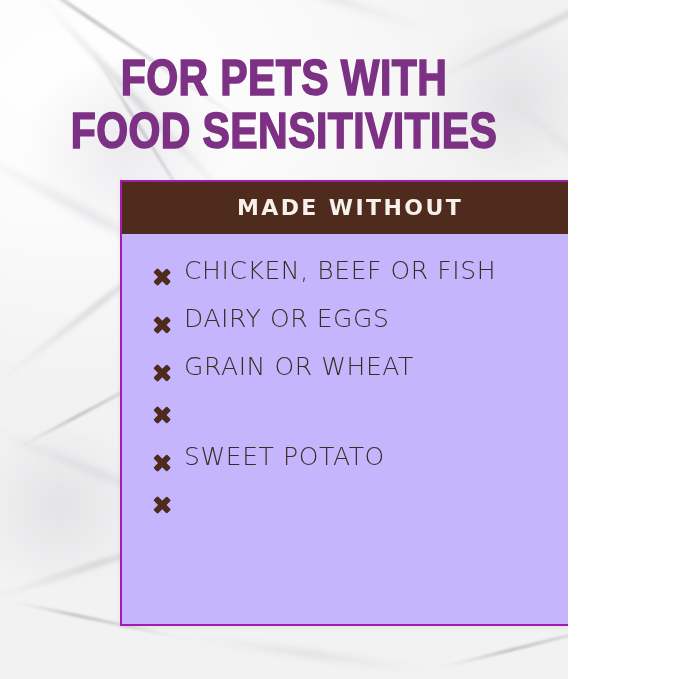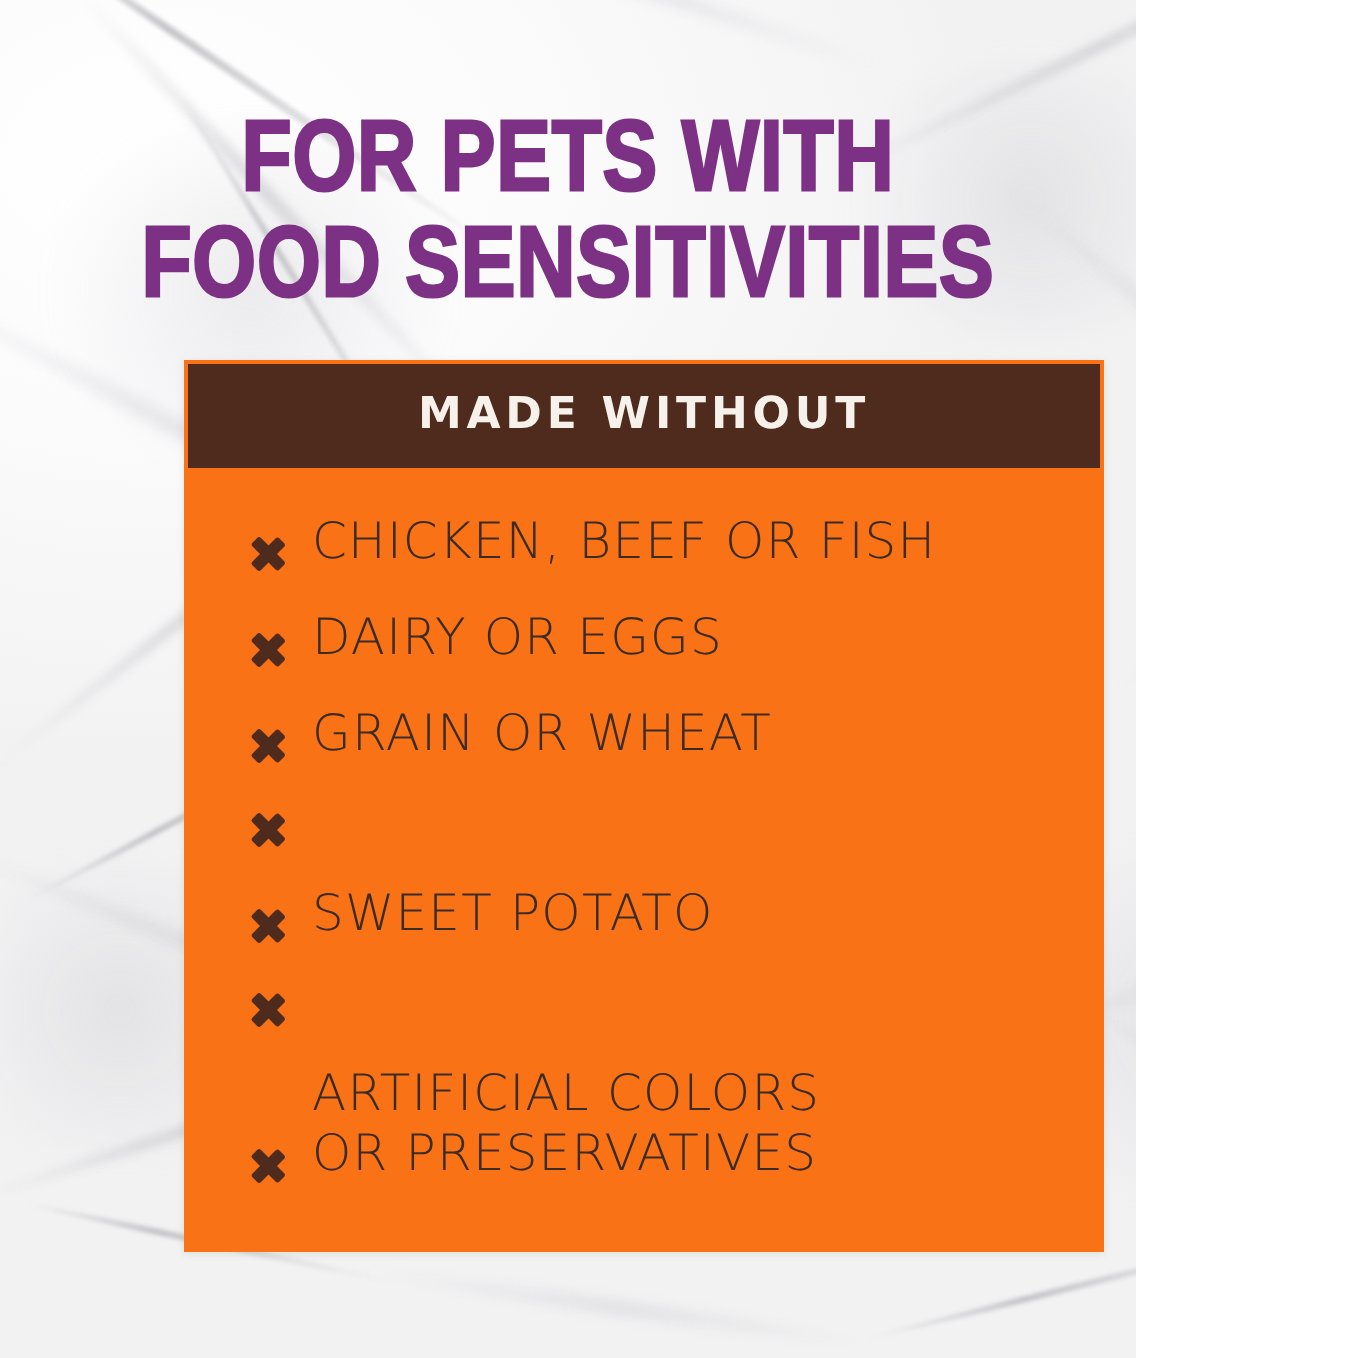--- a/index.html
+++ b/index.html
@@ -66,27 +66,27 @@
     letter-spacing: 0.5px;
     transform: scaleX(0.82);
     transform-origin: center top;
     -webkit-text-stroke: 1.6px #7d3184;
   }
   .headline .line { display: block; white-space: nowrap; }
 
   
   .card {
     position: absolute;
-    left: 92px;
+    left: 120px;
     top: 180px;
     width: 460px;
     height: 446px;
     box-sizing: border-box;
-    border: 2px solid #f97316;
-    background: #f97316;
+    border: 2px solid #a21caf;
+    background: #c4b5fd;
     box-shadow: 0 1px 4px rgba(90,70,60,0.10);
   }
   .card-header {
     height: 52px;
     background: #4e2b1d;
     display: flex;
     align-items: center;
     justify-content: center;
   }
   .card-header-title {
@@ -202,22 +202,17 @@
         <li class="ingredient-item">
           <span class="x-icon"></span>
         </li>
         <li class="ingredient-item">
           <span class="x-icon"></span>
           <span class="ingredient-label">SWEET POTATO</span>
         </li>
         <li class="ingredient-item">
           <span class="x-icon"></span>
         </li>
-        <li class="ingredient-item">
-          <span class="x-icon"></span>
-          <span class="ingredient-label">ARTIFICIAL COLORS
-OR PRESERVATIVES</span>
-        </li>
       </ul>
     </div>
   </div>
 
 </div>
 
 </body></html>

